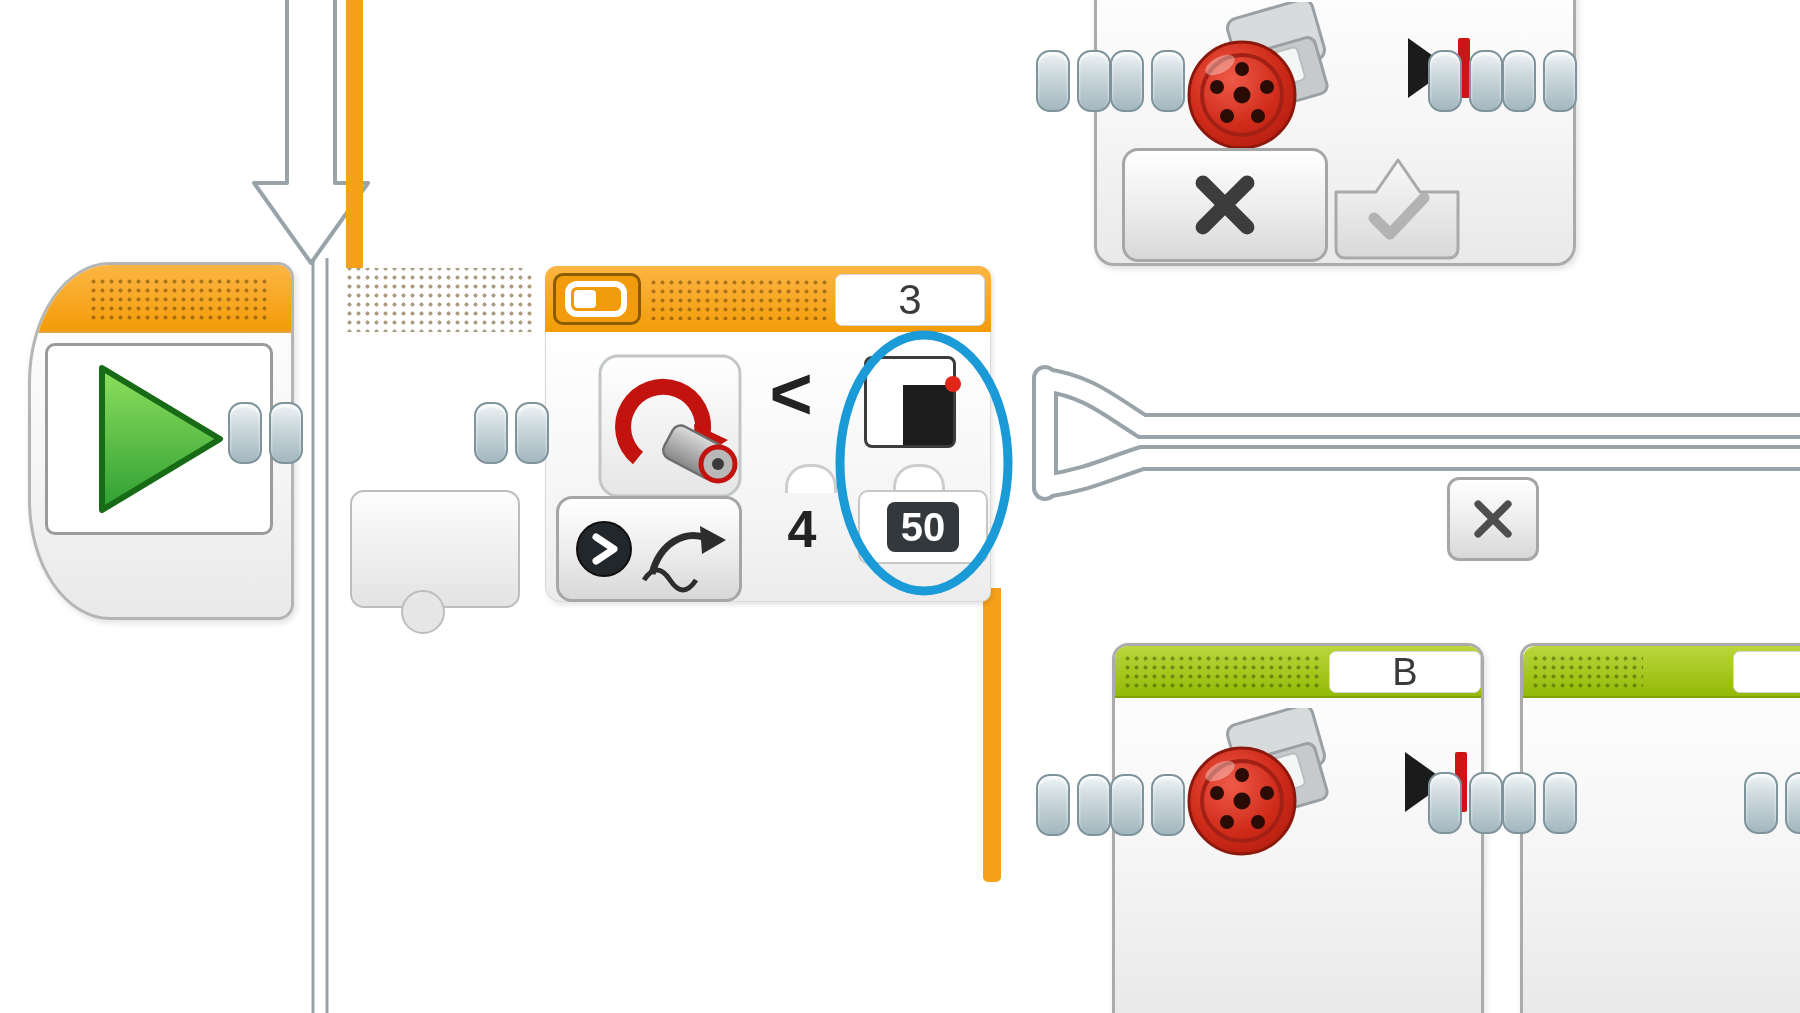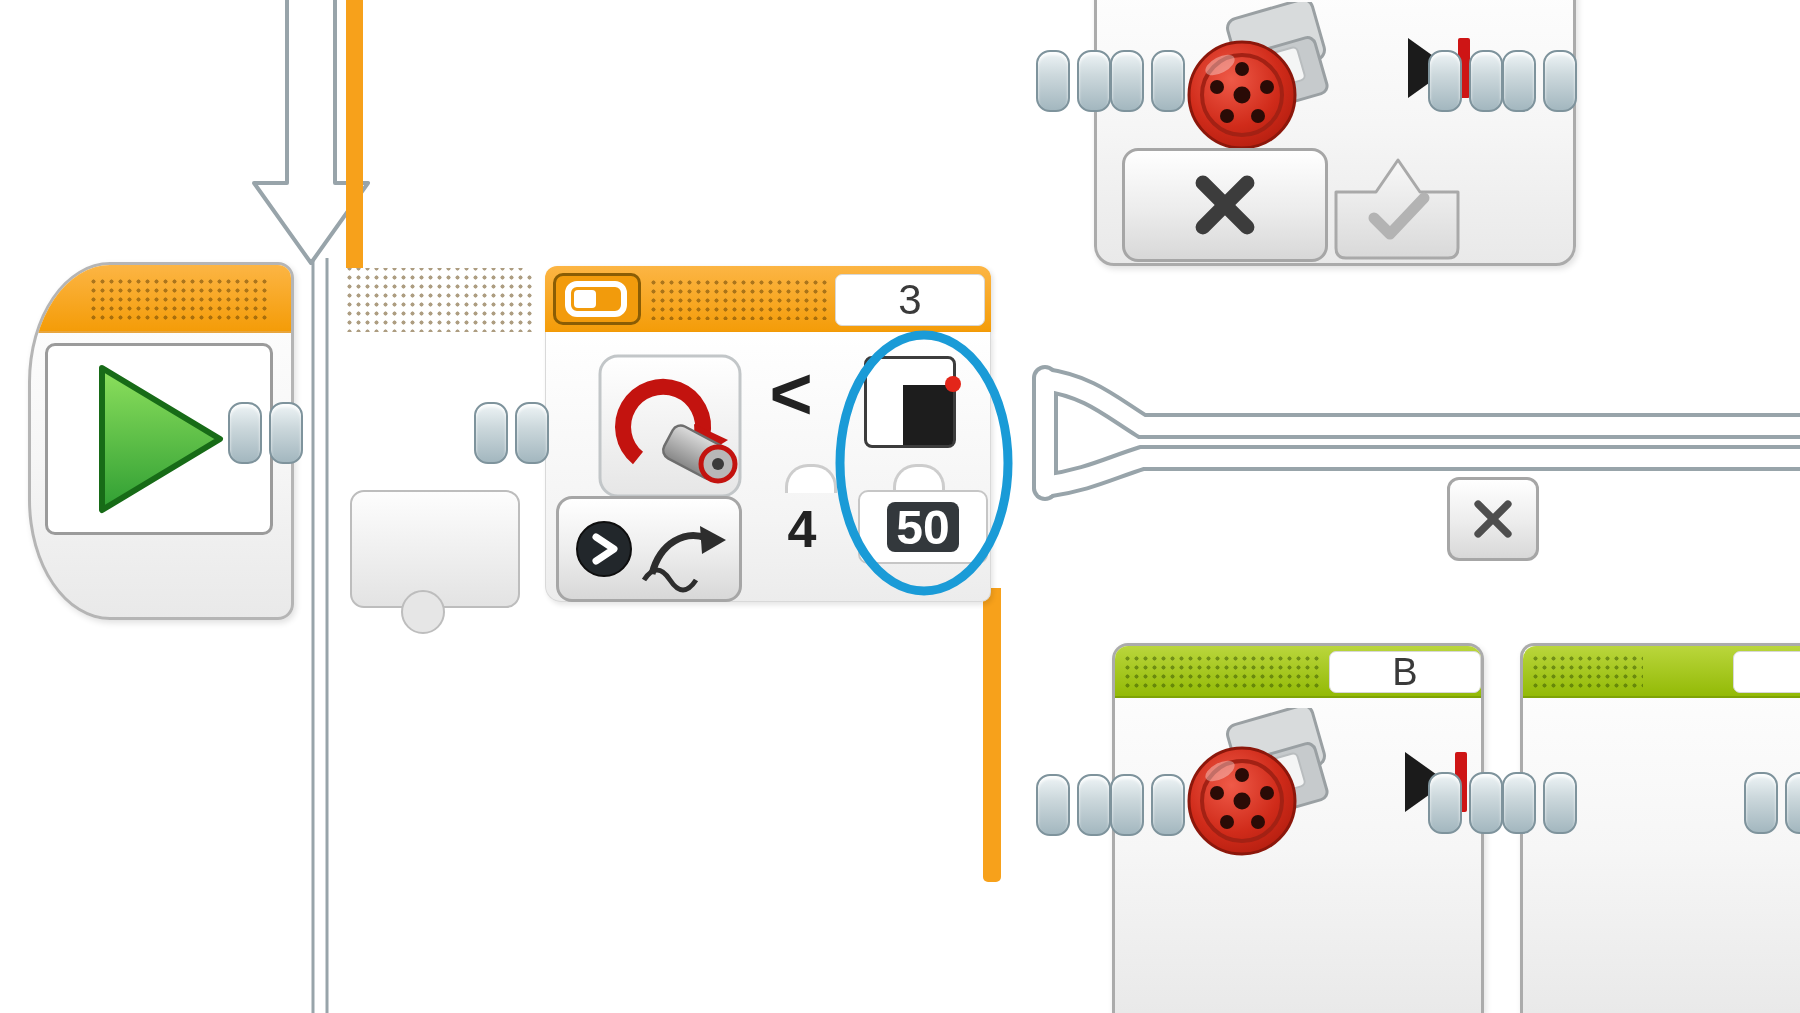--- a/index.html
+++ b/index.html
@@ -17,21 +17,21 @@
   .connector{position:absolute;display:flex;gap:7px;z-index:6;}
   .pill{width:30px;height:58px;border-radius:14px;
         background:linear-gradient(180deg,#eef4f6 0%,#ccd8dc 40%,#a3b7bf 100%);
         border:2px solid #7e939c;box-shadow:inset 0 3px 3px rgba(255,255,255,0.85);}
   .btn{position:absolute;box-sizing:border-box;border:3px solid #a6a6a6;border-radius:14px;
        background:linear-gradient(180deg,#ffffff 0%,#ececec 55%,#d8d8d8 100%);
        display:flex;align-items:center;justify-content:center;z-index:4;}
   .plug-tab{position:absolute;width:46px;height:26px;background:#fff;border:3px solid #cdcdcd;border-bottom:none;
             border-radius:23px 23px 0 0;z-index:3;}
   .orange{background:#f7a11b;}
-  .value-dark{background:#33383c;border-radius:8px;color:#fff;font-weight:bold;font-size:48px;
+  .value-dark{background:#33383c;border-radius:8px;color:#fff;font-weight:bold;font-size:40px;
               display:flex;align-items:center;justify-content:center;}
   .txt{position:absolute;z-index:4;}
 </style>
 </head>
 <body>
 
 <div id="stage">
 
   <svg width="0" height="0" style="position:absolute">
     <defs>

